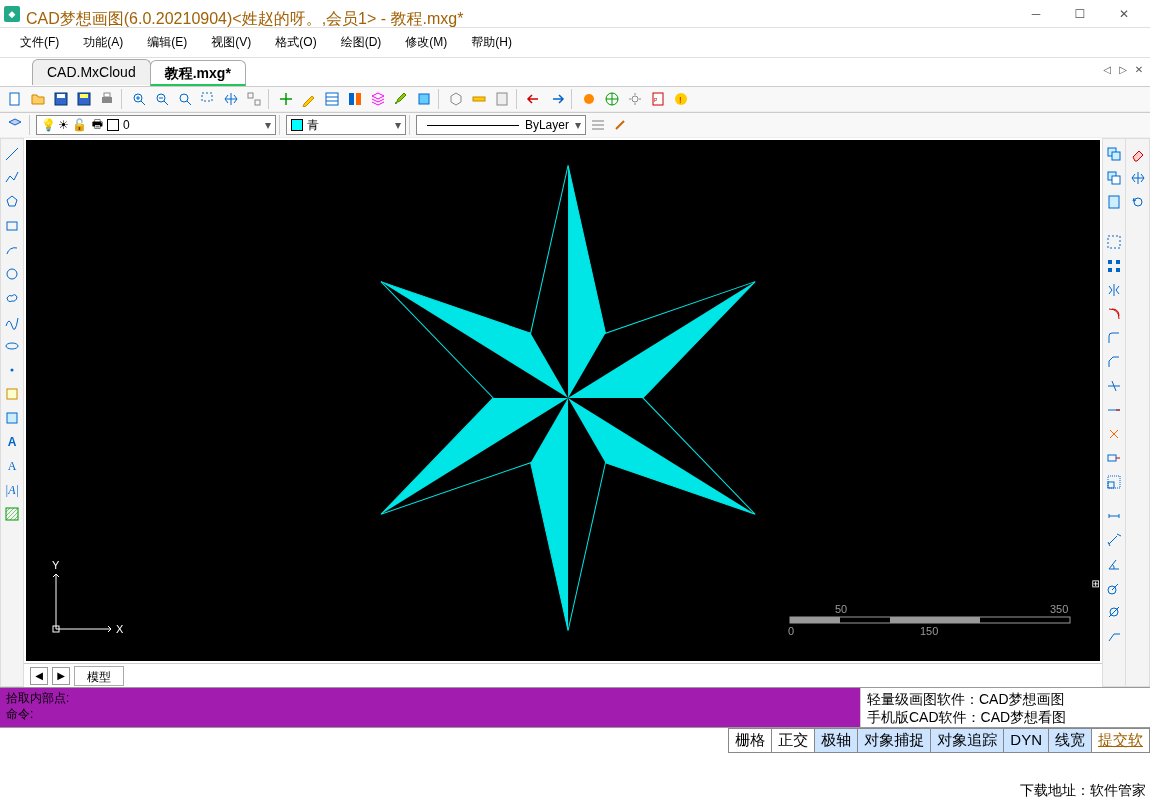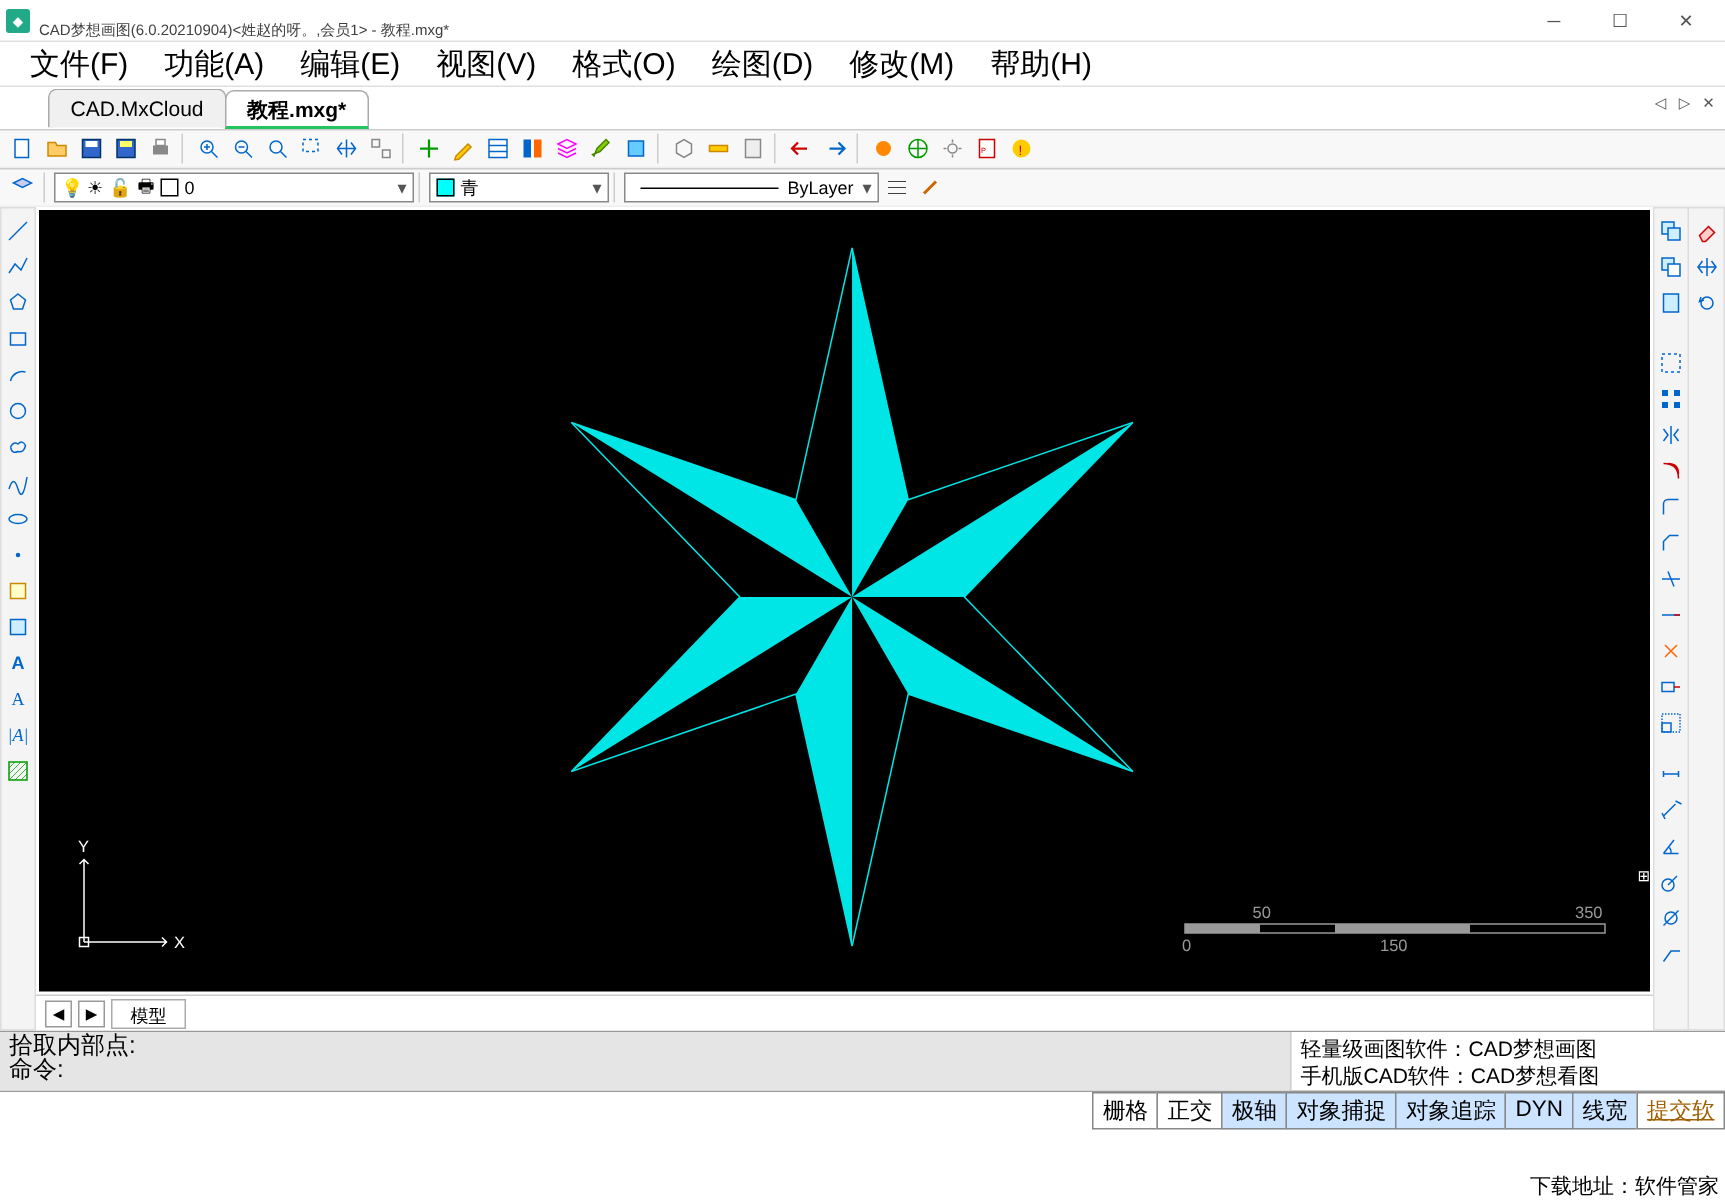--- a/index.html
+++ b/index.html
@@ -1,23 +1,23 @@
 <!DOCTYPE html>
 <html><head>
 <meta charset="utf-8">
 <style>
 * { margin:0; padding:0; box-sizing:border-box; font-family:"Microsoft YaHei",Arial,sans-serif; }
 body { width:1150px; height:800px; background:#fff; overflow:hidden; font-size:12px; }
 .titlebar { height:28px; background:#fff; display:flex; align-items:center; padding:0 4px; border-bottom:1px solid #e0e0e0; }
 .titlebar .logo { width:16px; height:16px; background:#2a8; border-radius:2px; margin-right:6px; display:flex; align-items:center; justify-content:center; color:#fff; font-size:9px; }
-.titlebar .title { flex:1; color:#404040; font-size:10px;margin-top:12px; }
+.titlebar .title { flex:1; color:#a16207; font-size:16px;margin-top:12px; }
 .titlebar .winbtns { display:flex; }
 .titlebar .winbtn { width:44px; height:26px; display:flex; align-items:center; justify-content:center; color:#555; cursor:pointer; }
 .menubar { height:30px; display:flex; align-items:center; padding:0 8px; border-bottom:1px solid #e0e0e0; }
-.menubar .item { padding:4px 12px; font-size:20px; cursor:pointer; }
+.menubar .item { padding:4px 12px; font-size:12px; cursor:pointer; }
 .tabbar { height:28px; display:flex; align-items:center; padding:0 16px 0 32px; position:relative; }
 .tabbar .tab { height:26px; padding:4px 14px 0; border:1px solid #aaa; border-bottom:none; margin-right:-1px; background:#f0f0f0; border-radius:6px 6px 0 0; cursor:pointer; font-size:14px; }
 .tabbar .tab.active { background:#fff; font-weight:bold; z-index:2; border-bottom:2px solid #22c55e; margin-bottom:-1px; }
 .tabbar .navbtns { position:absolute; right:4px; top:4px; display:flex; gap:2px; }
 .tabbar .navbtns span { width:14px; height:14px; display:flex; align-items:center; justify-content:center; cursor:pointer; font-size:10px; color:#555; }
 .toolbar1, .toolbar2 { height:26px; display:flex; align-items:center; padding:0 4px; gap:1px; border-top:1px solid #ccc; border-bottom:1px solid #eee; background:#f8f8f8; }
 .tbtn { width:22px; height:22px; display:flex; align-items:center; justify-content:center; cursor:pointer; border:1px solid transparent; }
 .tbtn svg { width:16px; height:16px; }
 .sep { width:4px; height:20px; border-left:1px solid #ccc; margin:0 2px; }
 .combo { height:20px; border:1px solid #888; background:#fff; display:flex; align-items:center; padding:0 4px; font-size:12px; cursor:pointer; }
@@ -27,21 +27,21 @@
 .lefttb, .righttb, .righttb2 { width:24px; background:#f4f4f4; display:flex; flex-direction:column; align-items:center; padding:4px 0; gap:2px; border:1px solid #ddd; }
 .righttb2 { border-left:none; }
 .canvas-area { flex:1; display:flex; flex-direction:column; background:#fff; }
 .canvas { flex:1; background:#000; position:relative; overflow:hidden; margin:2px; }
 .ucs { position:absolute; left:20px; bottom:20px; color:#fff; font-size:11px; }
 .scale-ruler { position:absolute; right:20px; bottom:20px; color:#999; font-size:11px; }
 .bottom-tabs { height:24px; display:flex; align-items:center; padding:0 6px; gap:4px; border-top:1px solid #ccc; }
 .bottom-tabs .navbtn { width:18px; height:18px; border:1px solid #999; display:flex; align-items:center; justify-content:center; cursor:pointer; font-size:10px; }
 .bottom-tabs .btab { height:20px; padding:2px 12px; border:1px solid #aaa; background:#fff; cursor:pointer; font-size:12px; }
 .cmd-area { height:40px; border-top:1px solid #999; display:flex; }
-.cmd-text { flex:1; padding:2px 6px; font-size:16px; line-height:16px; background:#e5e5e5; }
+.cmd-text { flex:1; padding:2px 6px; font-size:12px; line-height:16px; background:#a21caf; }
 .ad-box { width:290px; border-left:1px solid #ccc; padding:2px 6px; font-size:14px; line-height:18px; }
 .statusbar { height:25px; display:flex; align-items:center; border-top:1px solid #999; font-size:15px; }
 .statusbar .coords { padding:0 8px; }
 .statusbar .togglegroup { margin-left:auto; display:flex; }
 .statusbar .toggle { padding:2px 6px; border:1px solid #888; margin-left:-1px; cursor:pointer; background:#fff; }
 .statusbar .toggle.on { background:#cce4ff; }
 .ad-box2 { position:absolute; right:4px; bottom:0; font-size:14px; background:#fff; }
 .linetype-line { flex:1; height:1px; background:#000; margin:0 6px; }
 </style>
 </head>

